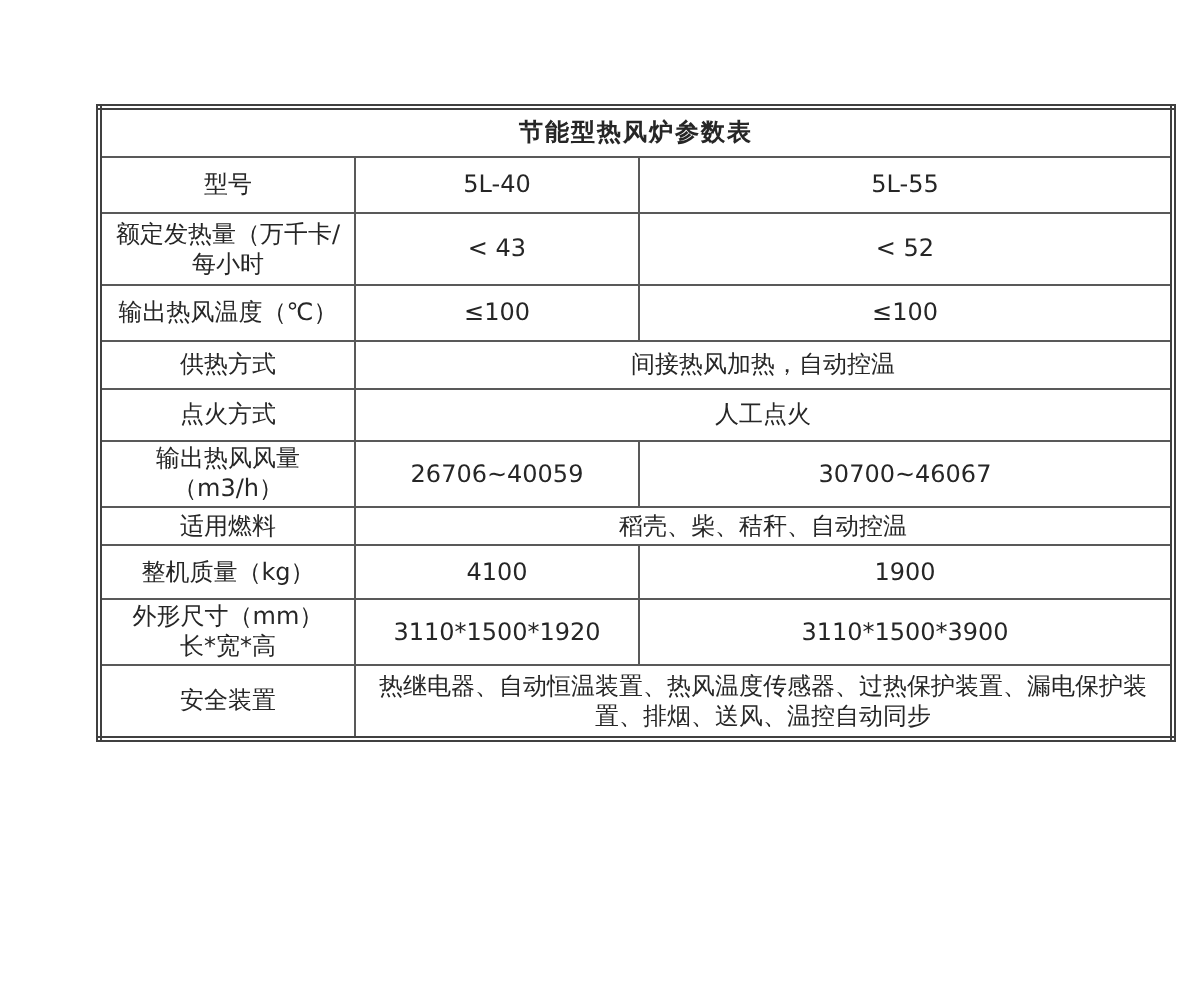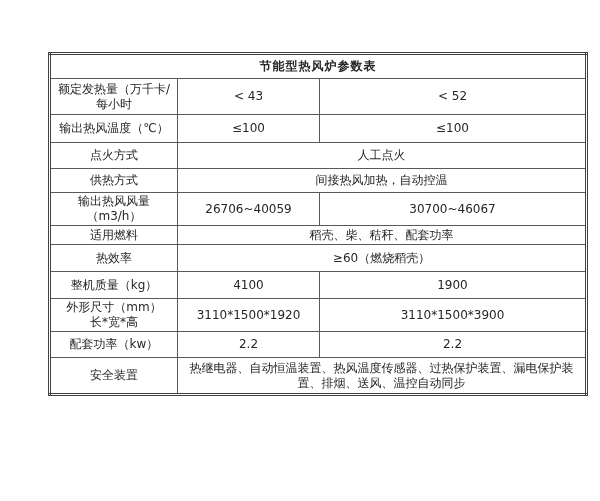--- a/index.html
+++ b/index.html
@@ -54,79 +54,75 @@
     <colgroup>
       <col class="c1">
         <col class="c2">
         <col class="c3">
     </colgroup>
     <tbody>
       <tr style="height:25px;">
         <td class="title-cell" colspan="3">节能型热风炉参数表</td>
       </tr>
 
+      <tr style="height:28px;">
+        <td>型号</td>
+        <td>5L-40</td>
+        <td>5L-55</td>
+      </tr>
 
       <tr style="height:36px;">
         <td>额定发热量（万千卡/
 每小时</td>
         <td>&lt; 43</td>
         <td>&lt; 52</td>
       </tr>
 
       <tr style="height:28px;">
         <td>输出热风温度（℃）</td>
         <td>≤100</td>
         <td>≤100</td>
       </tr>
 
+      <tr style="height:24px;">
+        <td>供热方式</td>
+        <td colspan="2">间接热风加热，自动控温</td>
+      </tr>
+
       <tr style="height:26px;">
         <td>点火方式</td>
         <td colspan="2">人工点火</td>
-      </tr>
-
-      <tr style="height:24px;">
-        <td>供热方式</td>
-        <td colspan="2">间接热风加热，自动控温</td>
       </tr>
 
 
       <tr style="height:28px;">
         <td>输出热风风量（m3/h）</td>
         <td>26706~40059</td>
         <td>30700~46067</td>
       </tr>
 
       <tr style="height:19px;">
         <td>适用燃料</td>
-        <td colspan="2">稻壳、柴、秸秆、配套功率</td>
+        <td colspan="2">稻壳、柴、秸秆、自动控温</td>
       </tr>
 
-      <tr style="height:27px;">
-        <td>热效率</td>
-        <td colspan="2">≥60（燃烧稻壳）</td>
-      </tr>
 
       <tr style="height:27px;">
         <td>整机质量（kg）</td>
         <td>4100</td>
         <td>1900</td>
       </tr>
 
       <tr style="height:33px;">
         <td>外形尺寸（mm）
 长*宽*高</td>
         <td>3110*1500*1920</td>
         <td>3110*1500*3900</td>
       </tr>
 
-      <tr style="height:26px;">
-        <td>配套功率（kw）</td>
-        <td>2.2</td>
-        <td>2.2</td>
-      </tr>
 
 
       <tr style="height:37px;">
         <td>安全装置</td>
         <td colspan="2">热继电器、自动恒温装置、热风温度传感器、过热保护装置、漏电保护装置、排烟、送风、温控自动同步</td>
       </tr>
     </tbody>
   </table>
 </div>
 

